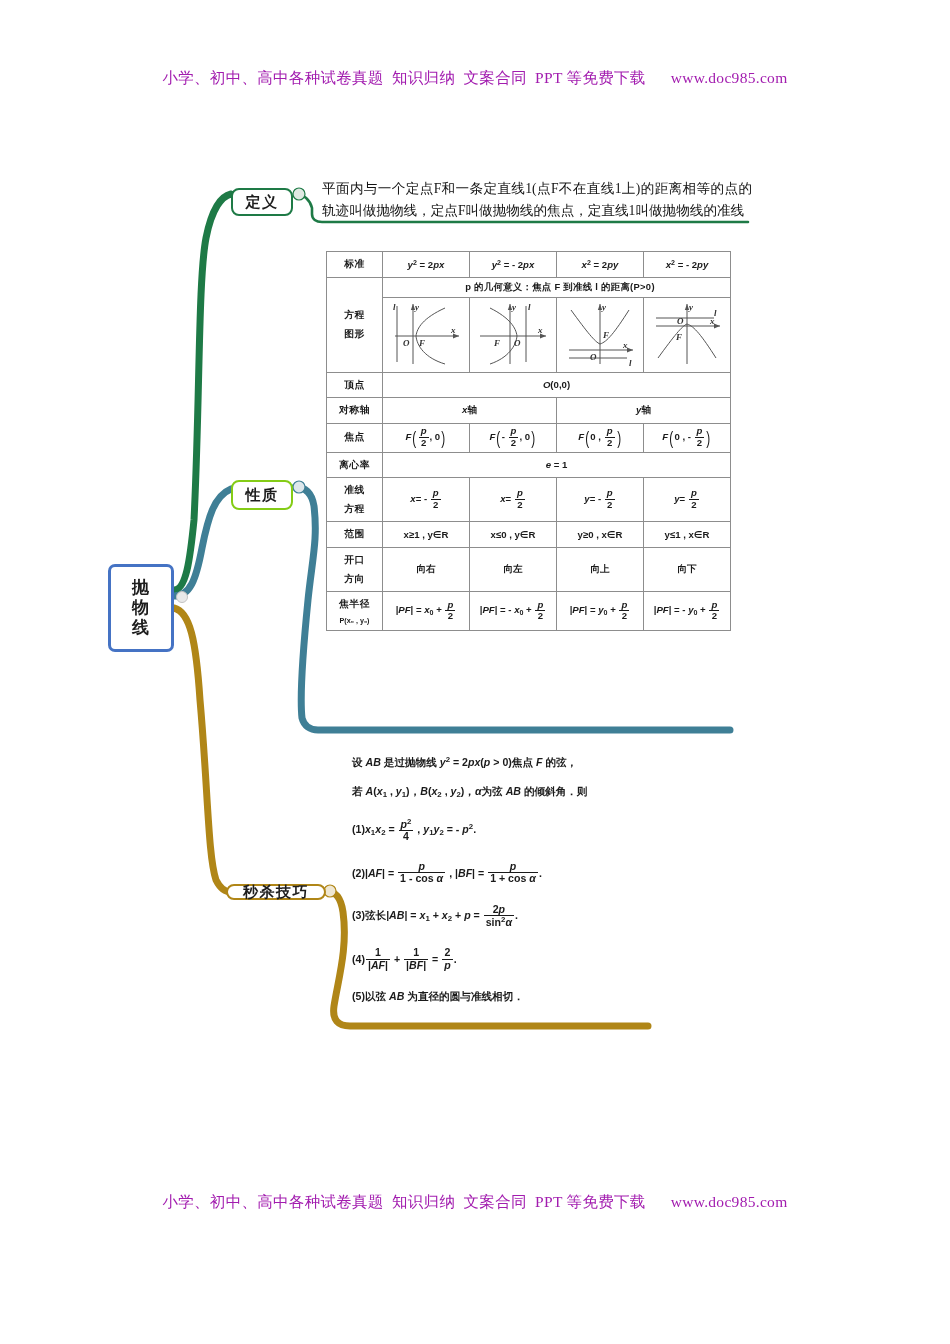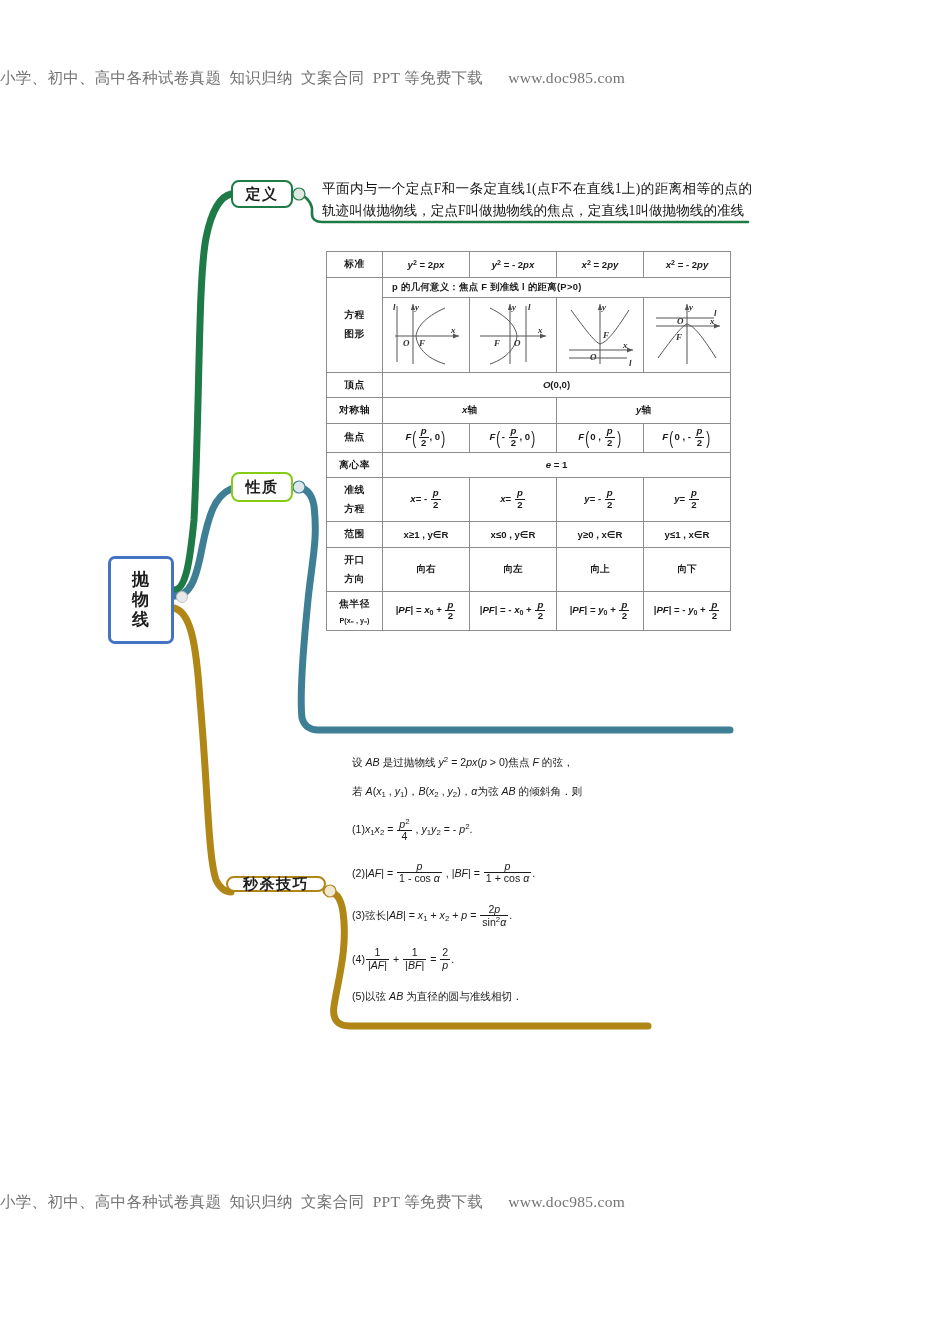--- a/index.html
+++ b/index.html
@@ -18,24 +18,24 @@
   .page {
     position: absolute;
     inset: 0;
   }
 
   
   .watermark {
     position: absolute;
     left: 0;
     width: 950px;
-    text-align: left;
+    text-align: center;
     font-family: "Liberation Serif", "DejaVu Serif", serif;
     font-size: 15.5px;
-    color: #737373;
+    color: #a21caf;
     letter-spacing: 0.3px;
     white-space: pre;
   }
   .watermark.top { top: 68px; }
   .watermark.bottom { top: 1192px; }
 
   
   #branch-layer {
     position: absolute;
     left: 0;
@@ -49,20 +49,21 @@
   .node {
     position: absolute;
     box-sizing: border-box;
     background: #ffffff;
     display: flex;
     align-items: center;
     justify-content: center;
     text-align: left;
     font-family: "Liberation Serif", "DejaVu Serif", serif;
     font-weight: bold;
+    margin-top: 8px;
   }
   .node-root {
     left: 108px;
     top: 556px;
     width: 66px;
     height: 88px;
     border: 3px solid #4573c4;
     border-radius: 7px;
     font-size: 17px;
     line-height: 1.18;
@@ -140,21 +141,21 @@
     letter-spacing: 0.5px;
     line-height: 1.9;
   }
   .prop-table td.rowhead small {
     font-size: 7.2px;
     letter-spacing: 0;
     display: block;
     font-weight: bold;
   }
   .prop-table td.pmean {
-    text-align: left;
+    text-align: center;
     padding-left: 9px;
     font-size: 9.4px;
     letter-spacing: 0.3px;
   }
   .prop-table td.graphcell { padding: 0; height: 72px; }
   .it { font-style: italic; }
   .frac {
     display: inline-block;
     vertical-align: middle;
     text-align: center;
@@ -178,21 +179,21 @@
   .fcell { white-space: nowrap; }
 
   
   .tips {
     position: absolute;
     left: 352px;
     top: 756px;
     width: 330px;
     font-family: "Liberation Sans", "DejaVu Sans", sans-serif;
     font-size: 10.6px;
-    font-weight: normal;
+    font-weight: bold;
     color: #1a1a1a;
     line-height: 1;
   }
   .tip-line { margin-bottom: 19px; white-space: nowrap; }
   .tip-line:last-child { margin-bottom: 0; }
 </style>
 </head>
 <body>
 
 <div class="page">

